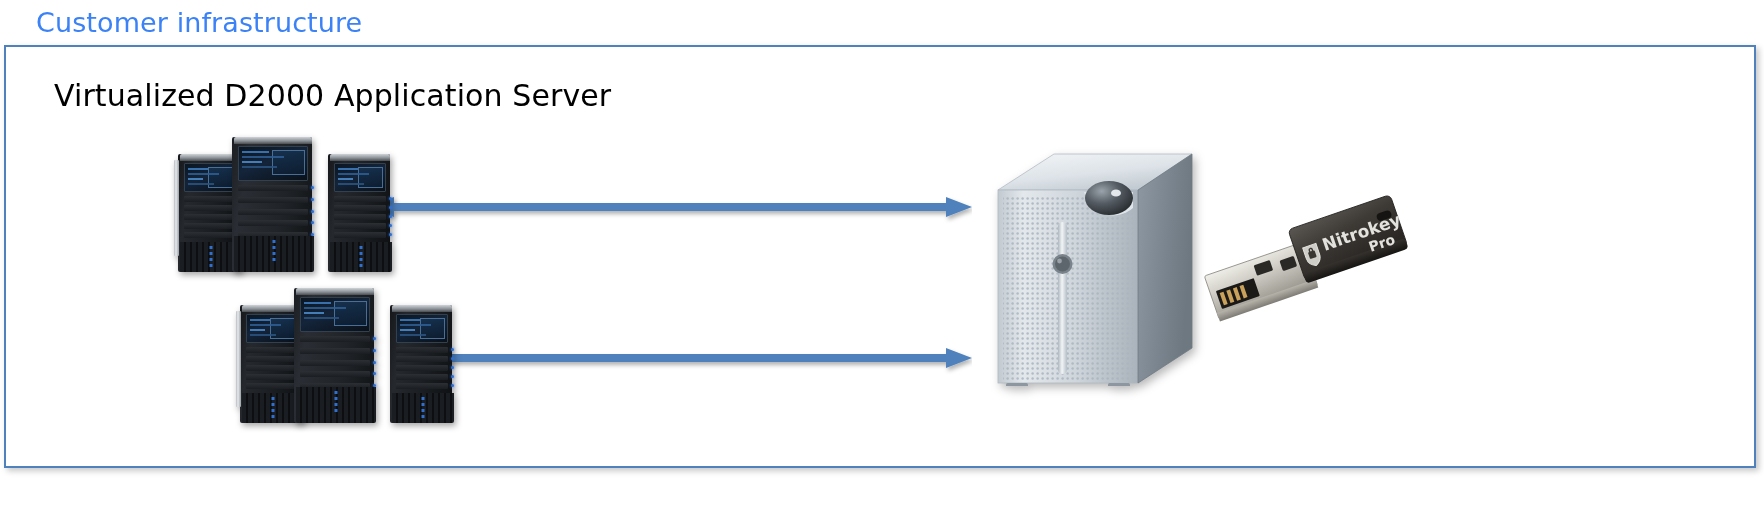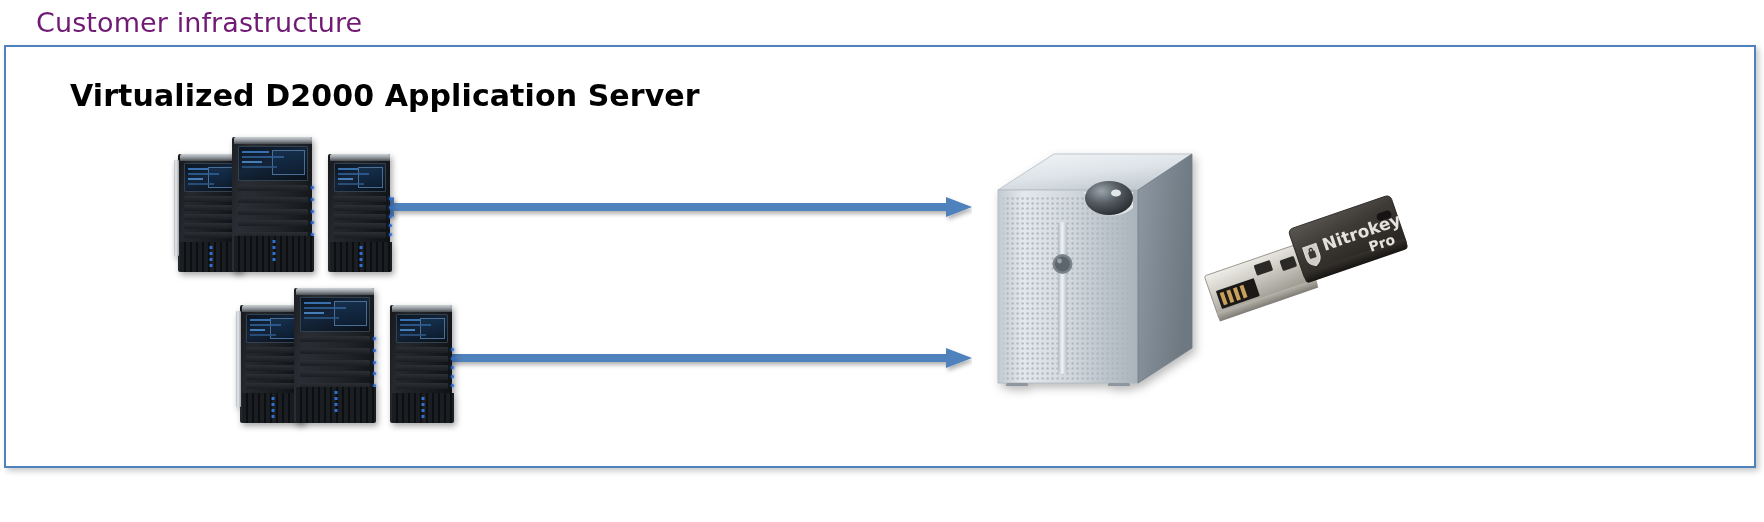--- a/index.html
+++ b/index.html
@@ -19,21 +19,21 @@
   #diagram-root {
     position: absolute;
     inset: 0;
   }
 
   .caption {
     position: absolute;
     left: 36px;
     top: 8px;
     font-size: 27px;
-    color: #701a75;
+    color: #3b82f6;
     line-height: 1.1;
     white-space: nowrap;
     letter-spacing: 0.1px;
   }
 
   
   .boundary {
     position: absolute;
     left: 4px;
     top: 45px;
@@ -46,21 +46,21 @@
   }
 
   
   .group-title {
     position: absolute;
     font-size: 30px;
     color: #000000;
     white-space: nowrap;
     letter-spacing: 0.1px;
   }
-  #title-left  { left: 70px;  top: 78px; font-weight: bold; }
+  #title-left  { left: 54px;  top: 78px; }
   #title-right { left: 910px; top: 78px; }
 
   
   .cluster {
     position: absolute;
     width: 222px;
     height: 135px;
   }
   #cluster-top    { left: 170px; top: 137px; }
   #cluster-bottom { left: 232px; top: 288px; }

